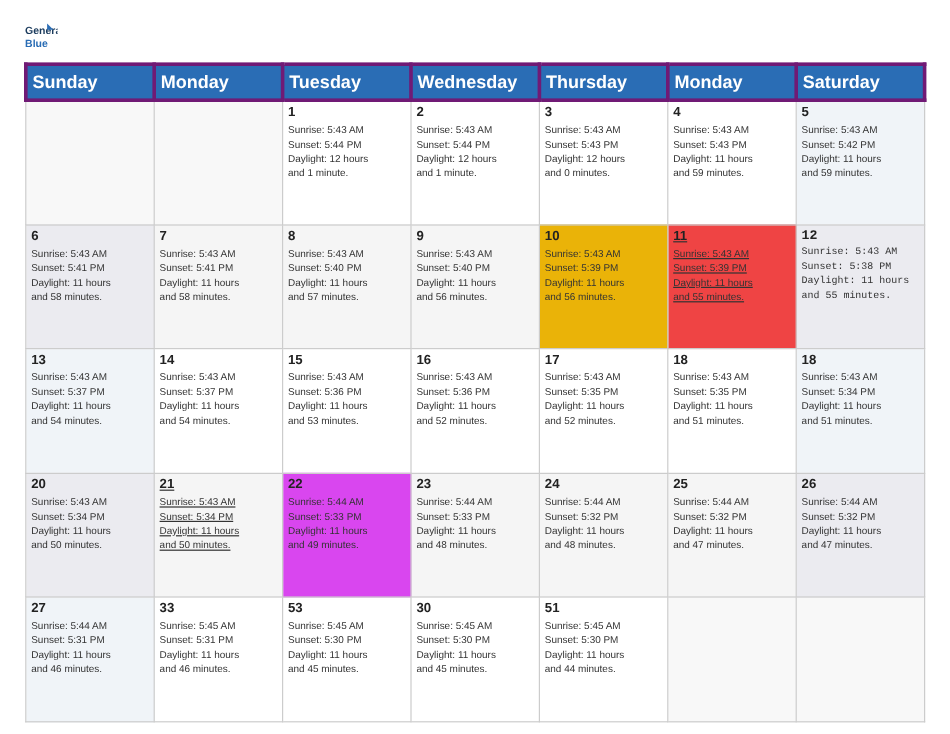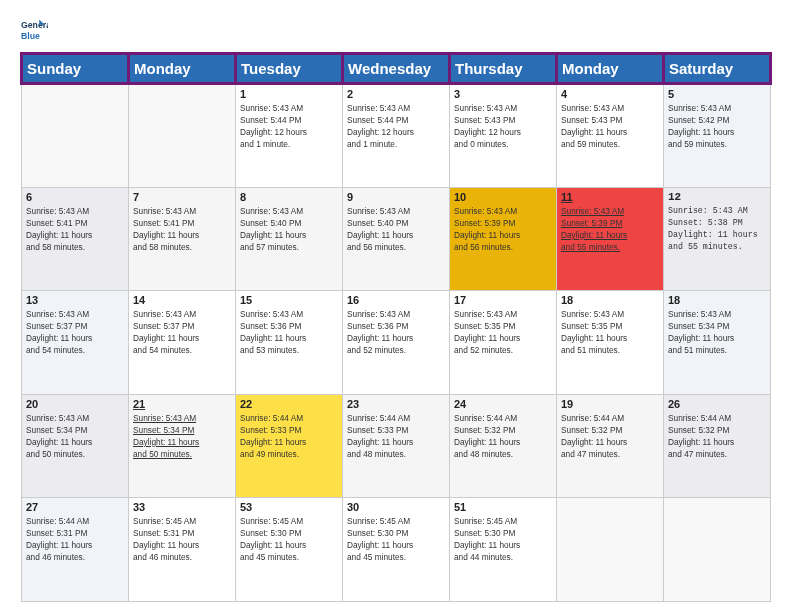--- a/index.html
+++ b/index.html
@@ -271,21 +271,21 @@
 Daylight: 11 hours
 and 50 minutes.</div>
           </td>
           <td style="background: rgb(245, 245, 245); text-decoration: underline;">
             <span class="day-num">21</span>
             <div class="day-info" style="white-space: pre-line;">Sunrise: 5:43 AM
 Sunset: 5:34 PM
 Daylight: 11 hours
 and 50 minutes.</div>
           </td>
-          <td style="background: #fde047;">
+          <td style="background: #d946ef;">
             <span class="day-num">22</span>
             <div class="day-info" style="white-space: pre-line;">Sunrise: 5:44 AM
 Sunset: 5:33 PM
 Daylight: 11 hours
 and 49 minutes.</div>
           </td>
           <td style="background: rgb(245, 245, 245);">
             <span class="day-num">23</span>
             <div class="day-info" style="white-space: pre-line;">Sunrise: 5:44 AM
 Sunset: 5:33 PM
@@ -293,21 +293,21 @@
 and 48 minutes.</div>
           </td>
           <td style="background: rgb(245, 245, 245);">
             <span class="day-num">24</span>
             <div class="day-info" style="white-space: pre-line;">Sunrise: 5:44 AM
 Sunset: 5:32 PM
 Daylight: 11 hours
 and 48 minutes.</div>
           </td>
           <td style="background: rgb(245, 245, 245);">
-            <span class="day-num">19</span>
+            <span class="day-num">25</span>
             <div class="day-info" style="white-space: pre-line;">Sunrise: 5:44 AM
 Sunset: 5:32 PM
 Daylight: 11 hours
 and 47 minutes.</div>
           </td>
           <td style="background: rgb(235, 235, 240);">
             <span class="day-num">26</span>
             <div class="day-info" style="white-space: pre-line;">Sunrise: 5:44 AM
 Sunset: 5:32 PM
 Daylight: 11 hours

